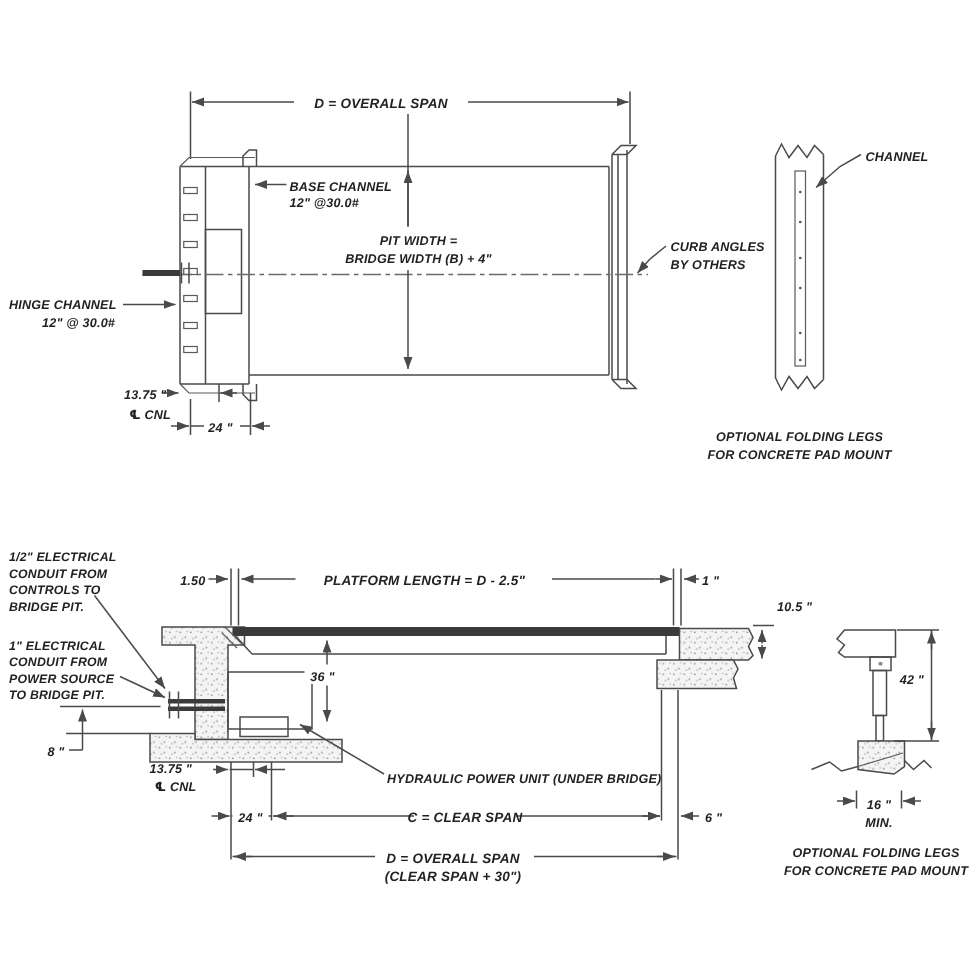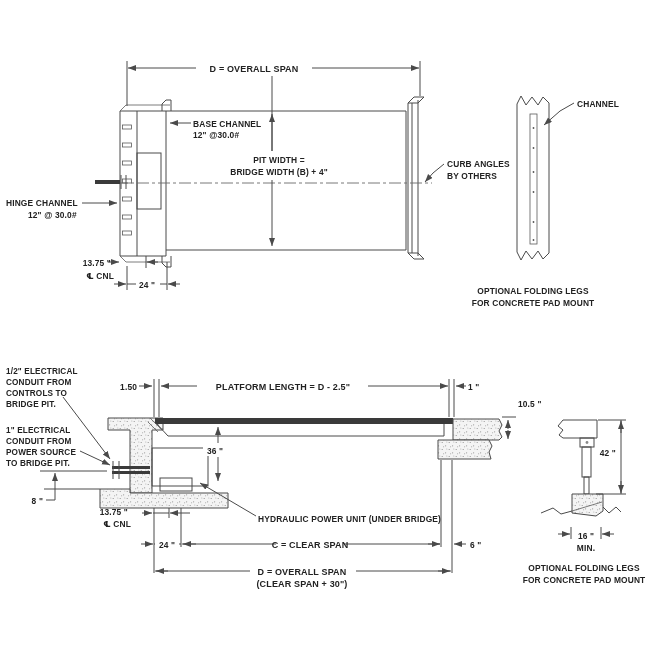--- a/index.html
+++ b/index.html
@@ -1,16 +1,16 @@
 <!DOCTYPE html>
 <html><head>
 <meta charset="utf-8">
 <style>
   html,body{margin:0;padding:0;background:#fff;}
-  #canvas{position:relative;width:650px;height:650px;background:#ffffff;overflow:hidden;}
+  #canvas{position:relative;width:650px;height:650px;background:#ffffff;overflow:hidden;font-style:italic;}
   svg{position:absolute;left:0;top:0;}
   .ln{stroke:#4a4a4a;stroke-width:1;fill:none;}
   .thin{stroke:#5a5a5a;stroke-width:.8;fill:none;}
   .cl{stroke:#6a6a6a;stroke-width:.9;fill:none;}
   .conc{fill:url(#stip);stroke:#4a4a4a;stroke-width:1;}
   .whitebox{fill:#ffffff;stroke:none;}
   text{font-family:"Liberation Sans","DejaVu Sans",sans-serif;font-weight:bold;fill:#222222;letter-spacing:.15px;}
   .t{font-size:8.4px;}
   .tb{font-size:9px;}
   .tn{font-size:8.2px;}

